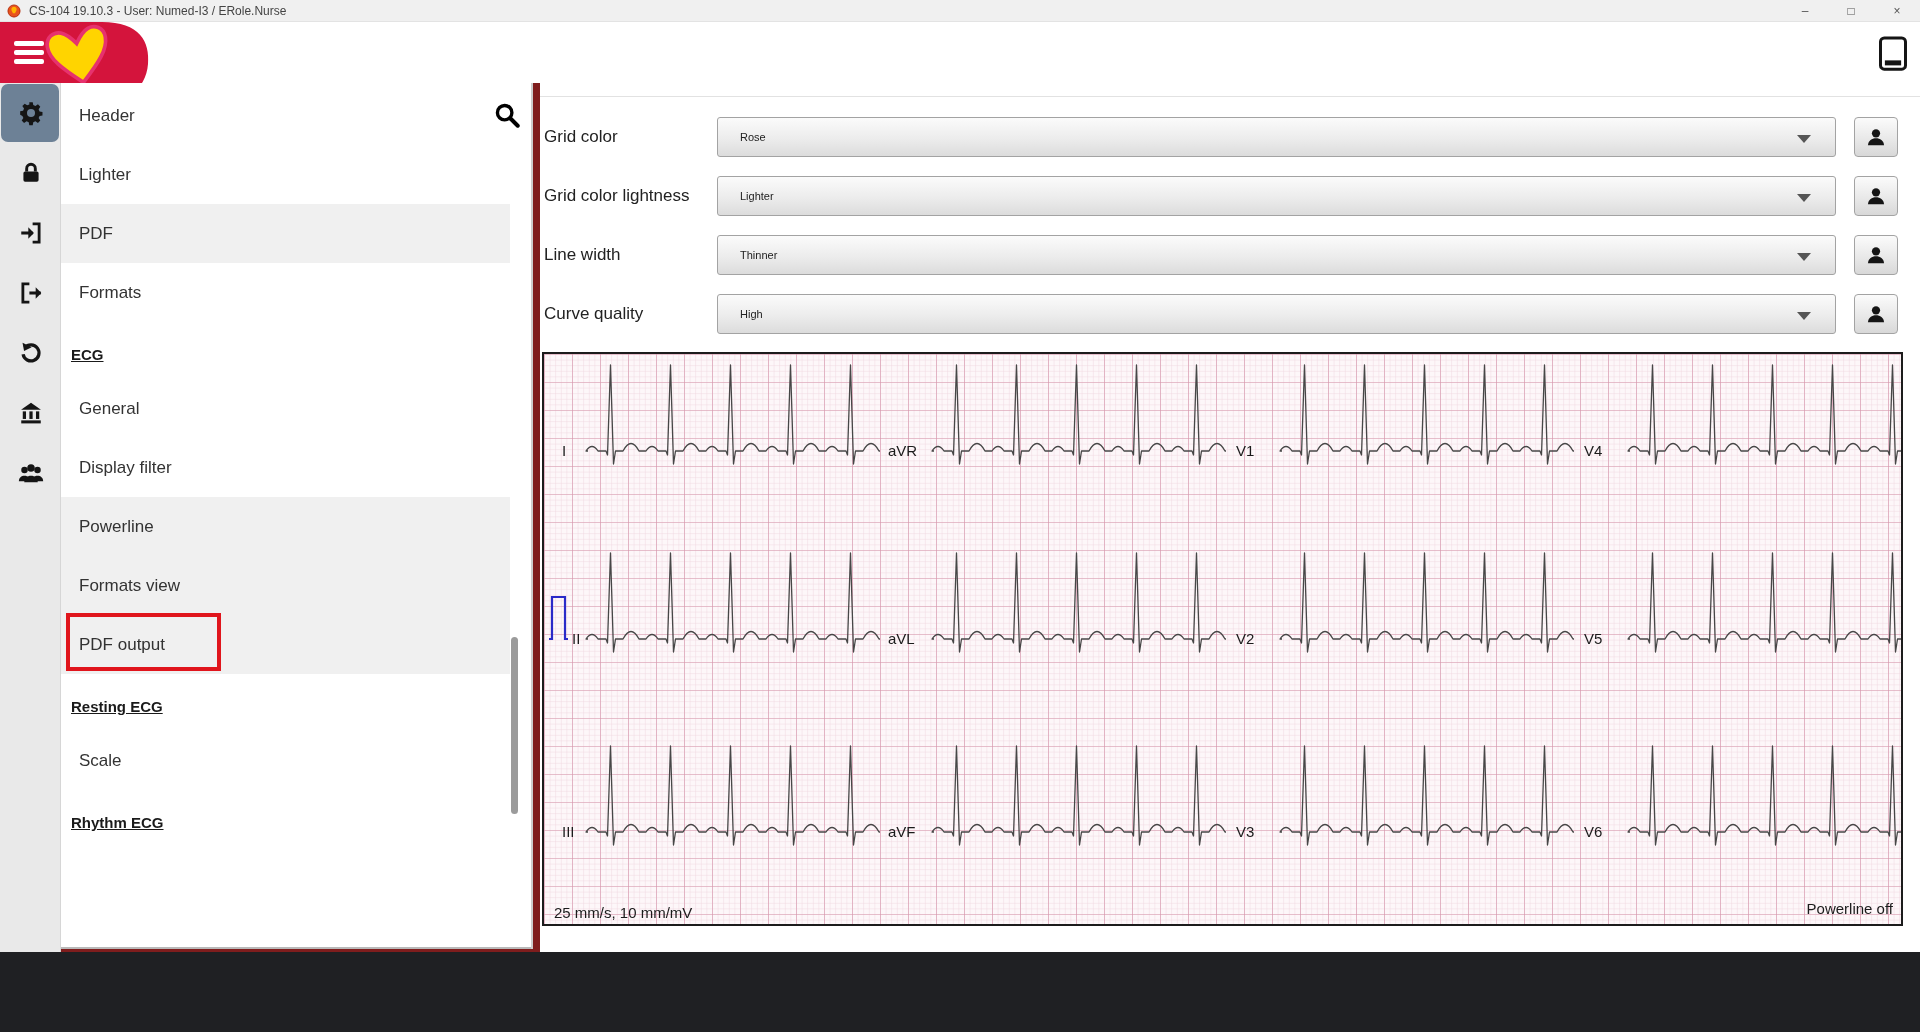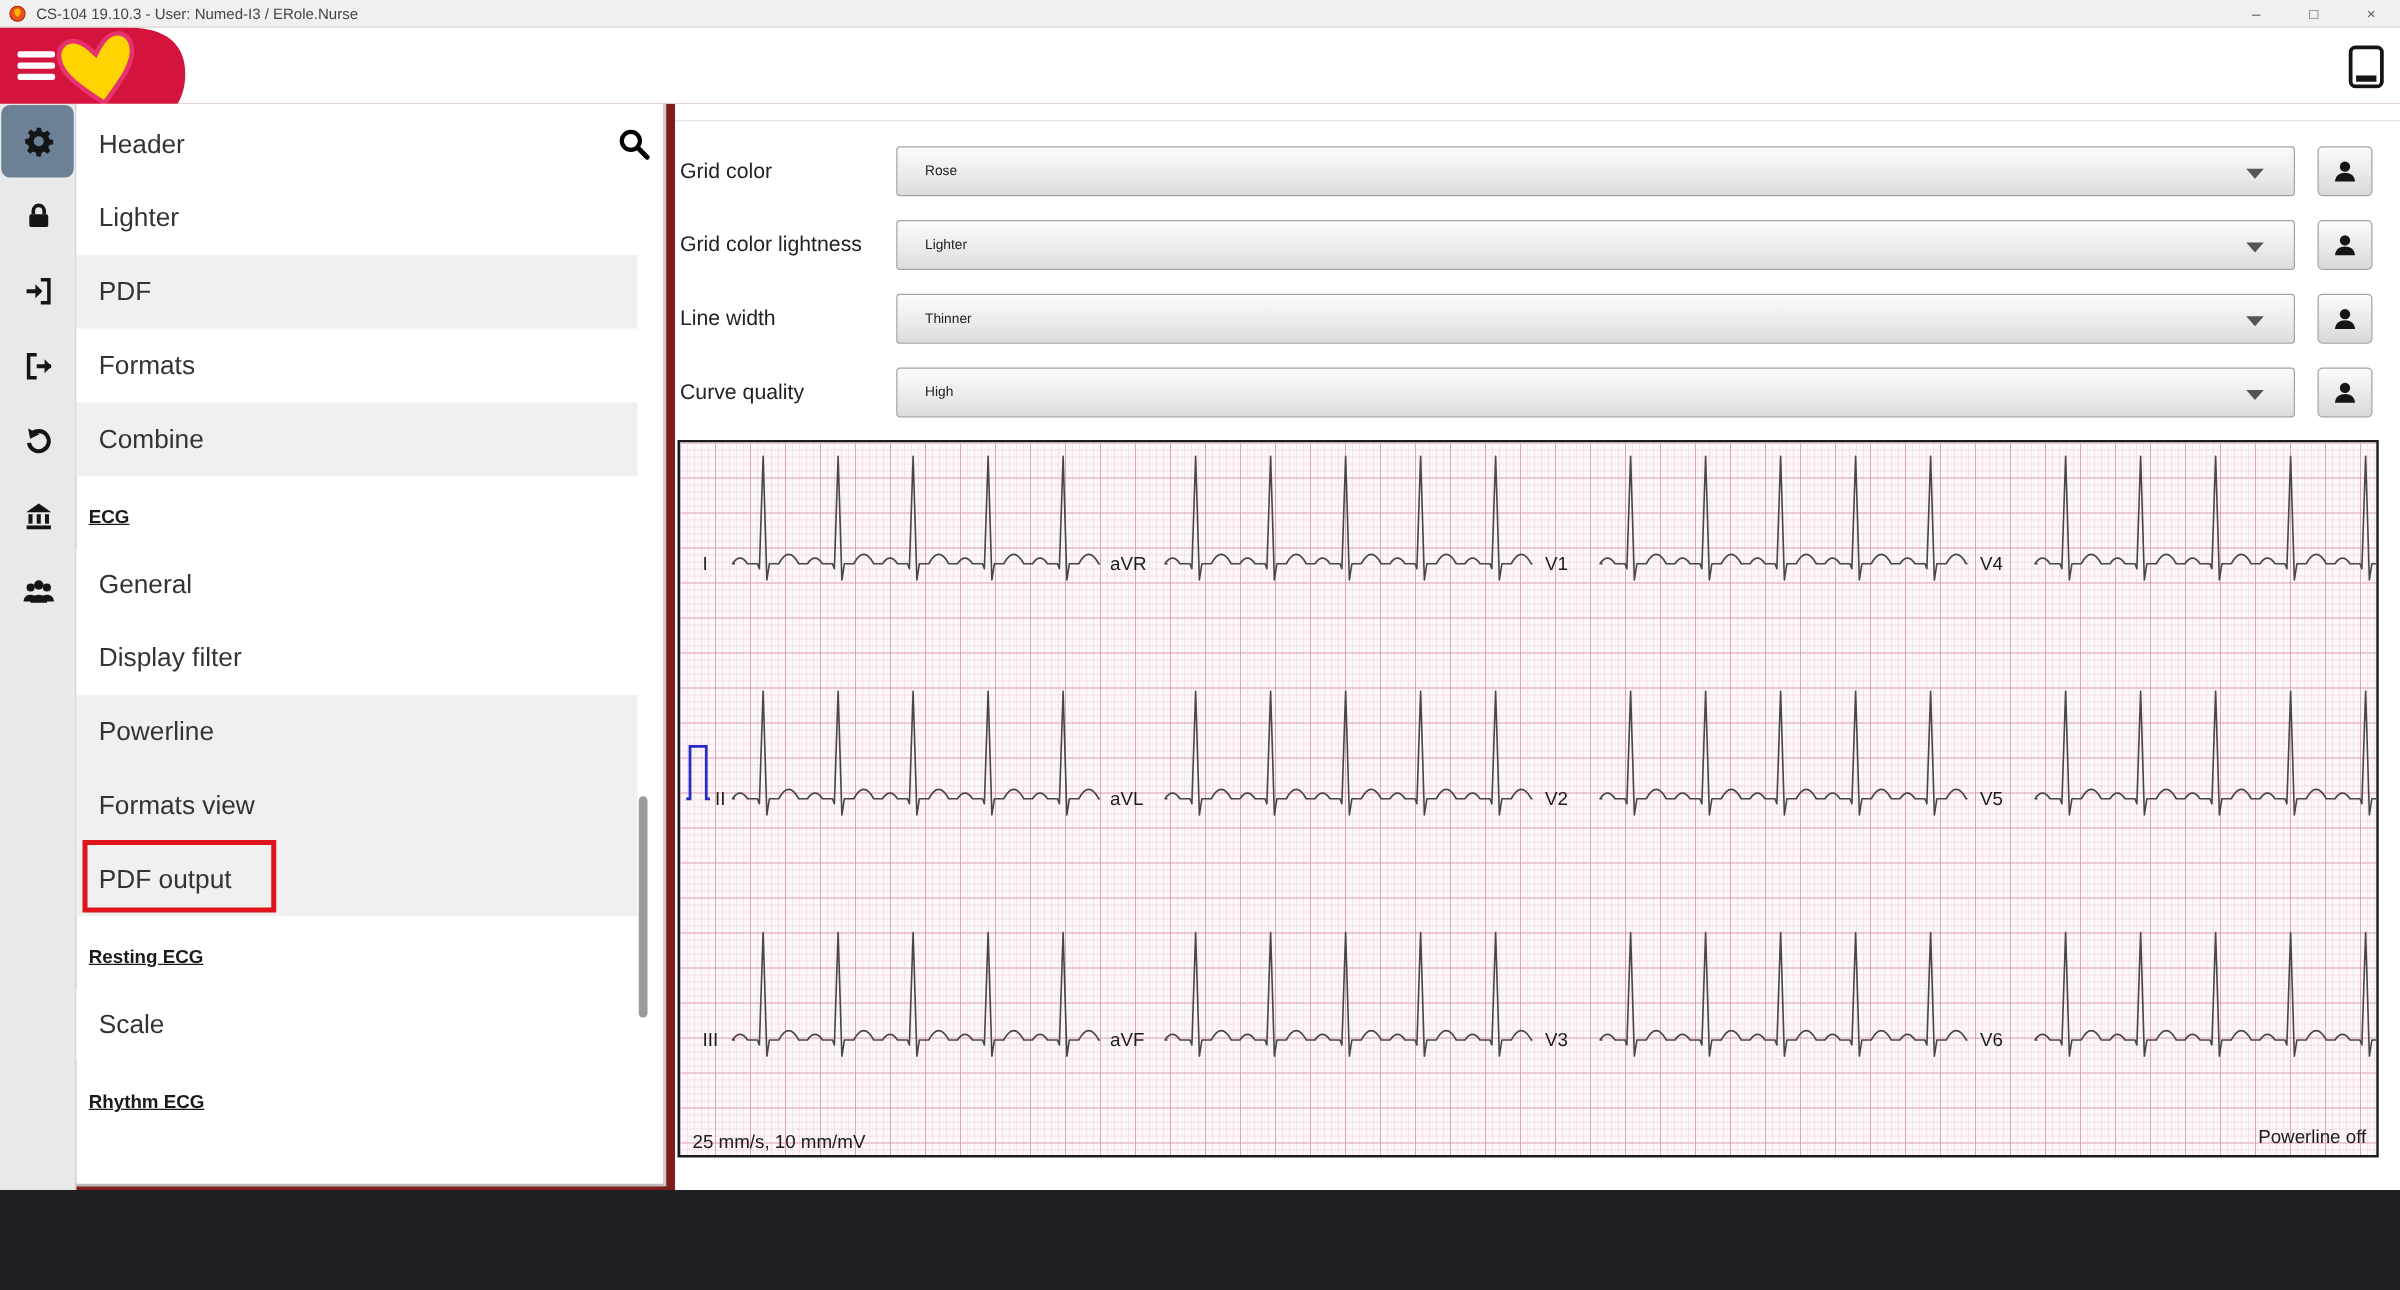--- a/index.html
+++ b/index.html
@@ -32,21 +32,21 @@
     cursor:pointer; position:relative; }
   .side-item.selected::before { content:""; position:absolute; left:1px; top:1px; right:2px; bottom:1px;
     background:var(--tile, #6d8196); border-radius:7px; }
   .side-item svg { position:relative; width:26px; height:26px; }
 
   
   .menu-panel { position:absolute; left:61px; top:83px; width:470px; height:866px;
     background:#fff; overflow:hidden; border-bottom:2px solid #b9b9b9; }
   .menu-list { position:absolute; left:0; top:3px; width:470px; }
   .menu-item { position:relative; width:449px; height:59px; line-height:59px; padding-left:18px;
-    font-size:21px; color:#333; background:#fff; cursor:pointer; }
+    font-size:17px; color:#333; background:#fff; cursor:pointer; }
   .menu-item.shaded { background:#f0f0f0; }
   .menu-section { width:449px; height:57px; padding:24px 0 0 10px; font-size:15px; font-weight:bold;
     color:#1a1a1a; text-decoration:underline; }
   .sel-box { position:absolute; left:5px; top:-2px; width:155px; height:58px;
     border:4px solid #e0151c; pointer-events:none; }
   .menu-search { position:absolute; left:432px; top:18px; width:28px; height:28px; cursor:pointer; }
   .menu-scroll-thumb { position:absolute; left:450px; top:554px; width:7px; height:177px;
     background:#9b9b9b; border-radius:4px; cursor:grab; }
   .panel-divider { position:absolute; left:531px; top:83px; width:2px; height:866px; background:#cdcdcd; }
 
@@ -168,21 +168,20 @@
         </svg>
       </div>
     </div>
 
   <div class="menu-panel">
     <div class="menu-list">
         <div class="menu-item">Header</div>
         <div class="menu-item">Lighter</div>
         <div class="menu-item shaded">PDF</div>
         <div class="menu-item">Formats</div>
-        <div class="menu-item shaded">Combine</div>
         <div class="menu-section">ECG</div>
         <div class="menu-item">General</div>
         <div class="menu-item">Display filter</div>
         <div class="menu-item shaded">Powerline</div>
         <div class="menu-item shaded">Formats view</div>
         <div class="menu-item shaded">PDF output<div class="sel-box" style="border-color: rgb(224, 21, 28);"></div></div>
         <div class="menu-section">Resting ECG</div>
         <div class="menu-item">Scale</div>
         <div class="menu-section">Rhythm ECG</div>
       </div>

